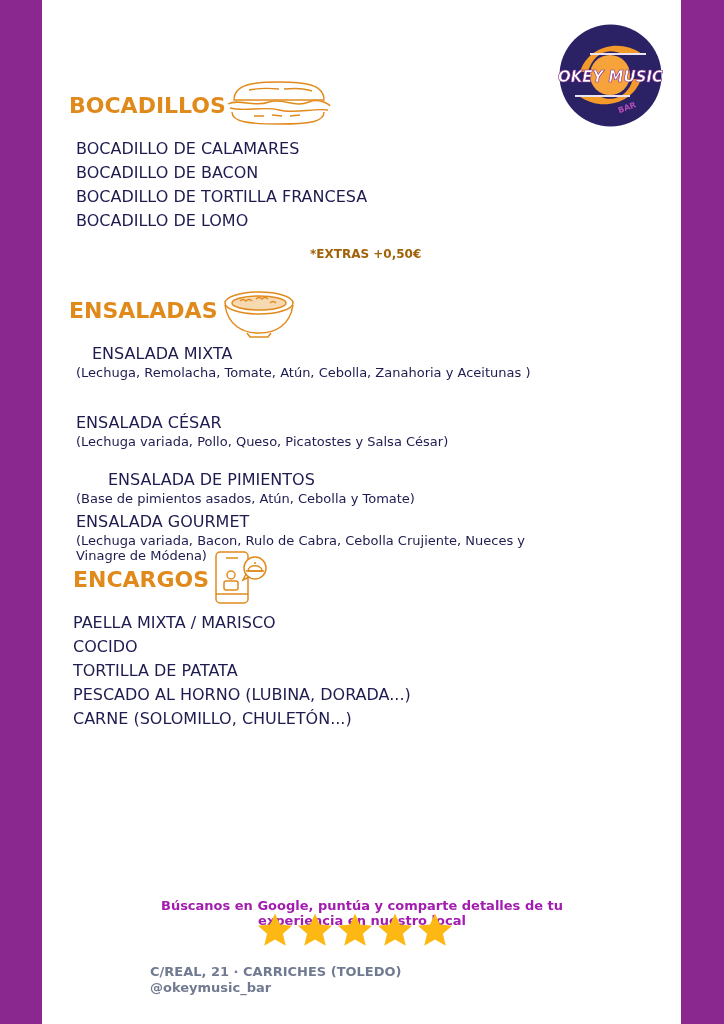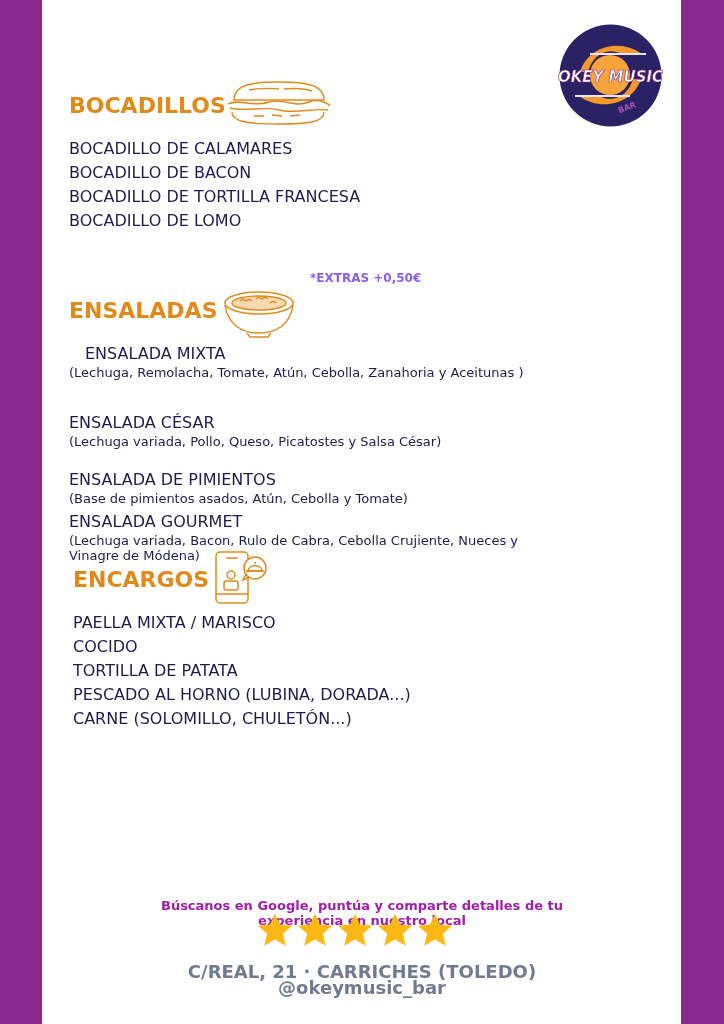--- a/index.html
+++ b/index.html
@@ -12,37 +12,37 @@
   .bar-right { position:absolute; left:681px; top:0; width:43px; height:1024px; background:#8a288f; }
 
   .logo { position:absolute; left:558px; top:24px; width:105px; height:103px; }
 
   .section-title {
     position:absolute; color:#e18a1c; font-weight:bold; font-size:22px;
     font-family: "DejaVu Sans", sans-serif; letter-spacing:0px;
   }
   .icon { position:absolute; }
 
-  .items { position:absolute; left:69px; color:#1e1b4f; font-family:"DejaVu Sans", sans-serif; }
+  .items { position:absolute; left:76px; color:#1e1b4f; font-family:"DejaVu Sans", sans-serif; }
   .item { font-size:16px; line-height:24px; white-space:nowrap; }
   .desc { font-size:13px; line-height:15px; color:#1e1b4f; }
 
-  .extras { position:absolute; left:310px; top:247px; font-size:12px; font-weight:bold; color:#8b5cf6; font-family:"DejaVu Sans", sans-serif;margin-top:24px; }
+  .extras { position:absolute; left:310px; top:247px; font-size:12px; font-weight:bold; color:#a16207; font-family:"DejaVu Sans", sans-serif; }
 
   .google-text {
     position:absolute; left:150px; width:424px; top:862px; text-align:center;
     color:#a21caf; font-weight:bold; font-size:13px; line-height:15px;
     font-family:"DejaVu Sans", sans-serif;
     margin-top:36px;
   }
   .stars { position:absolute; left:256px; top:910px; width:200px; height:42px; display:flex; gap:2px; }
   .star { width:38px; height:40px; }
   .footer {
-    position:absolute; left:150px; width:424px; top:964px; text-align:center;
-    color:#707a90; font-weight:bold; font-size:18px; line-height:16px;
+    position:absolute; left:150px; width:424px; top:964px; 
+    color:#707a90; font-weight:bold; font-size:13px; line-height:16px;
     font-family:"DejaVu Sans", sans-serif;
   }
 </style>
 </head>
 <body>
 
 <div class="bar-left"></div>
 <div class="bar-right"></div>
 
 <div class="logo">
@@ -85,21 +85,21 @@
     <path d="M18 12 q3 -3 6 0 q3 -3 6 0 M34 10 q3 -3 6 0 q3 -3 6 0 M48 14 q3 -3 6 0"></path>
     <path d="M3 16 C6 36, 20 44, 37 44 C54 44, 68 36, 71 16"></path>
     <path d="M25 44 L28 48 L46 48 L49 44"></path>
   </svg>
 </div>
 <div class="items" style="top:343px;">
   <div class="item" style="line-height:22px;margin-left:16px;">ENSALADA MIXTA</div>
   <div class="desc" style="margin-bottom:5px;">(Lechuga, Remolacha, Tomate, Atún, Cebolla, Zanahoria y Aceitunas )</div>
   <div class="item" style="line-height:22px;margin-top:32px;">ENSALADA CÉSAR</div>
   <div class="desc" style="margin-bottom:20px;">(Lechuga variada, Pollo, Queso, Picatostes y Salsa César)</div>
-  <div class="item" style="line-height:22px;">ENSALADA DE PIMIENTOS</div>
+  <div class="item" style="line-height:22px;margin-left:32px;">ENSALADA DE PIMIENTOS</div>
   <div class="desc" style="margin-bottom:5px;">(Base de pimientos asados, Atún, Cebolla y Tomate)</div>
   <div class="item" style="line-height:22px;">ENSALADA GOURMET</div>
   <div class="desc" style="width:485px; white-space:normal;">(Lechuga variada, Bacon, Rulo de Cabra, Cebolla Crujiente, Nueces y Vinagre de Módena)</div>
 </div>
 
 <div class="section-title" style="left:73px; top:567px;">ENCARGOS</div>
 <div class="icon" style="left:213px; top:550px;">
   <svg width="56" height="56" viewBox="0 0 56 56" fill="none" stroke="#e18a1c" stroke-width="1.5">
     <rect x="3" y="2" width="32" height="51" rx="4"></rect>
     <path d="M13 8 L25 8"></path>

